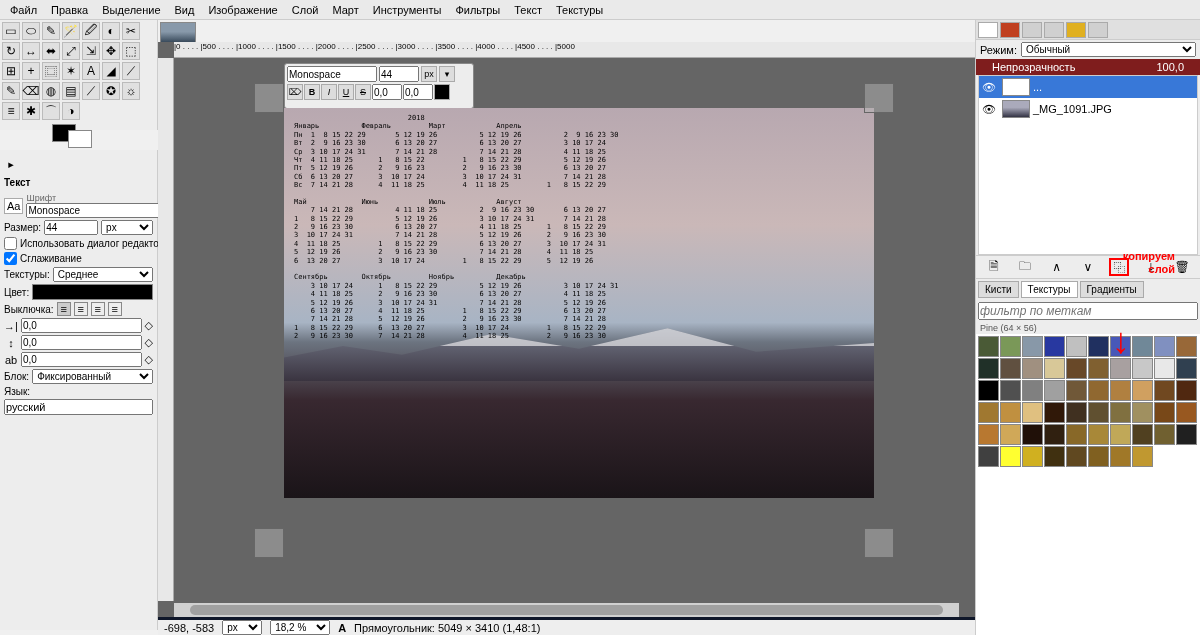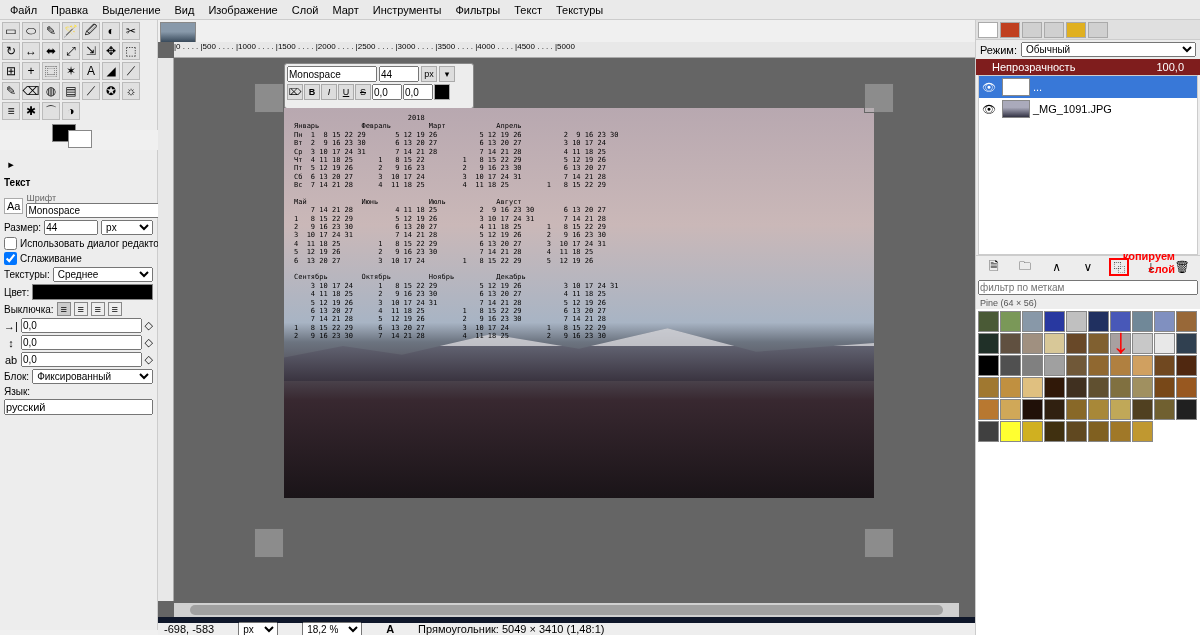--- a/index.html
+++ b/index.html
@@ -31,21 +31,21 @@
 .selhandle { position: absolute; width: 30px; height: 30px; background: rgba(180,180,180,0.5); border: 1px solid #666; }
 .text-toolbar { position: absolute; left: 110px; top: 5px; width: 190px; height: 46px; background: #ededed; border: 1px solid #888; border-radius: 3px; padding: 2px; }
 .text-toolbar .r1 { display: flex; gap: 2px; margin-bottom: 2px; }
 .text-toolbar input { font-size: 10px; }
 .text-toolbar .font { width: 90px; }
 .text-toolbar .size { width: 40px; }
 .text-toolbar .r2 { display: flex; gap: 1px; }
 .text-toolbar .tbtn { width: 16px; height: 16px; background: #ddd; border: 1px solid #aaa; font-size: 9px; text-align: center; line-height: 14px; }
 .scroll-h { position: absolute; left: 16px; right: 16px; bottom: 0; height: 14px; background: #d0d0d0; }
 .scroll-h .thumb { position: absolute; left: 2%; right: 2%; top: 2px; bottom: 2px; background: #a0a0a0; border-radius: 6px; }
-.statusbar { position: absolute; left: 158px; right: 225px; bottom: 0; height: 18px; background: #eee; border-top: 6px solid #0f172a; display: flex; align-items: center; gap: 24px; padding: 0 6px; font-size: 10px; }
+.statusbar { position: absolute; left: 158px; right: 225px; bottom: 0; height: 18px; background: #eee; border-top: 3px solid #0f172a; display: flex; align-items: center; gap: 8px; padding: 0 6px; font-size: 10px; }
 .right-panel { position: absolute; right: 0; top: 20px; width: 225px; bottom: 0; background: #ededed; border-left: 1px solid #ccc; display: flex; flex-direction: column; }
 .dock-tabs { height: 20px; display: flex; gap: 2px; padding: 2px; background: #e0e0e0; border-bottom: 1px solid #ccc; }
 .dock-tab { width: 20px; height: 16px; background: #d0d0d0; border: 1px solid #aaa; }
 .dock-tab.active { background: #fff; }
 .mode-row { display: flex; align-items: center; padding: 2px 4px; gap: 4px; justify-content: space-between; }
 .mode-row select { flex: 1; font-size: 10px; }
 .opacity-row { display: flex; align-items: center; background: #7f1d1d; color: #fff; padding: 2px 16px; font-size: 10px; }
 .lock-row { padding: 2px 4px; font-size: 10px; display: flex; align-items: center; gap: 4px; }
 .layer-list { background: #fff; border: 1px solid #ccc; margin: 0 2px; height: 180px; overflow: auto; }
 .layer { display: flex; align-items: center; height: 22px; font-size: 10px; }
@@ -54,21 +54,21 @@
 .layer .thumb { width: 28px; height: 18px; background: #fff; border: 1px solid #888; margin: 0 3px; display: flex; align-items: center; justify-content: center; font-size: 9px; }
 .annot { position: absolute; right: 25px; top: 230px; color: #ff0000; font-size: 22px; font-weight: bold; text-align: right; pointer-events: none; line-height: 1.2; }
 .arrow { color: #ff0000; font-size: 36px; position: absolute; right: 70px; top: 300px; pointer-events: none; }
 .layer-btns { display: flex; justify-content: space-around; padding: 3px 2px; border-top: 1px solid #ccc; }
 .layer-btn { width: 18px; height: 16px; display: flex; align-items: center; justify-content: center; font-size: 12px; cursor: pointer; }
 .highlight-dup { outline: 2px solid #ff0000; outline-offset: -1px; }
 .brush-tabs { display: flex; padding: 2px; gap: 2px; border-top: 1px solid #ccc; }
 .btab { padding: 2px 6px; border: 1px solid #aaa; font-size: 10px; background: #ddd; }
 .btab.active { background: #fff; }
 .search-row { padding: 2px; }
-.search-row input { width: 100%; font-size: 10px; color: #888; }
+.search-row input { width: 100%; font-size: 12px; font-style: italic; color: #888; }
 .texname { padding: 1px 4px; font-size: 9px; color: #555; }
 .texture-grid { display: flex; flex-wrap: wrap; padding: 2px; gap: 1px; background: #fff; flex: 1; align-content: flex-start; overflow: hidden; }
 .tex { width: 21px; height: 21px; border: 1px solid #888; }
 .tag-input { padding: 2px; }
 .tag-input input { width: 100%; font-size: 9px; font-style: italic; color: #888; }
 .small-icon { width:14px; height:14px; display:inline-flex; align-items:center; justify-content:center; font-size:11px; }
 </style>
 </head>
 <body>
 
@@ -308,20 +308,25 @@
   <div class="layer-btns" id="layer-btns">
       <div class="layer-btn">🗎</div>
       <div class="layer-btn">🗀</div>
       <div class="layer-btn">∧</div>
       <div class="layer-btn">∨</div>
       <div class="layer-btn highlight-dup">⿻</div>
       <div class="layer-btn">⤓</div>
       <div class="layer-btn">🗑</div>
     </div>
 
+  <div class="brush-tabs" id="brush-tabs">
+      <div class="btab">Кисти</div>
+      <div class="btab active">Текстуры</div>
+      <div class="btab">Градиенты</div>
+    </div>
   <div class="search-row"><input placeholder="фильтр по меткам" style=""></div>
   <div class="texname">Pine (64 × 56)</div>
   <div class="texture-grid" id="texture-grid">
       <div class="tex" style="background: rgb(74, 90, 54);"></div>
       <div class="tex" style="background: rgb(122, 152, 88);"></div>
       <div class="tex" style="background: rgb(136, 152, 168);"></div>
       <div class="tex" style="background: rgb(40, 56, 160);"></div>
       <div class="tex" style="background: rgb(192, 192, 192);"></div>
       <div class="tex" style="background: rgb(32, 48, 96);"></div>
       <div class="tex" style="background: rgb(72, 88, 184);"></div>

